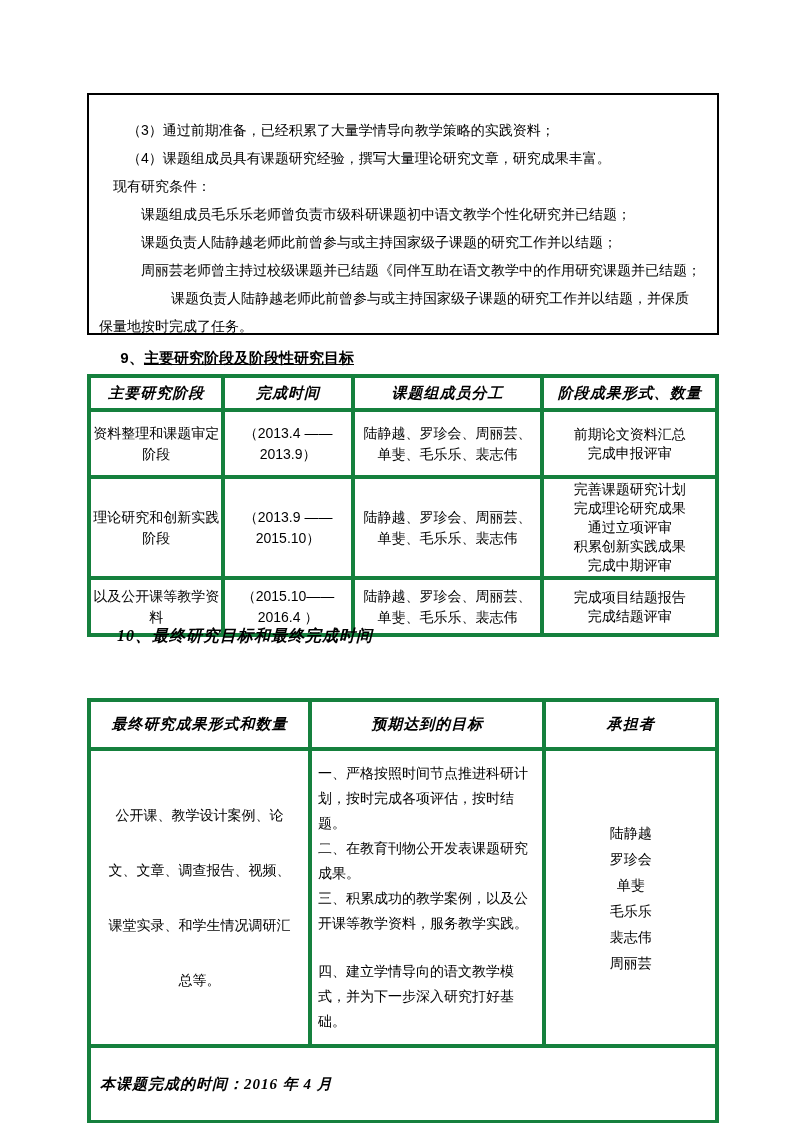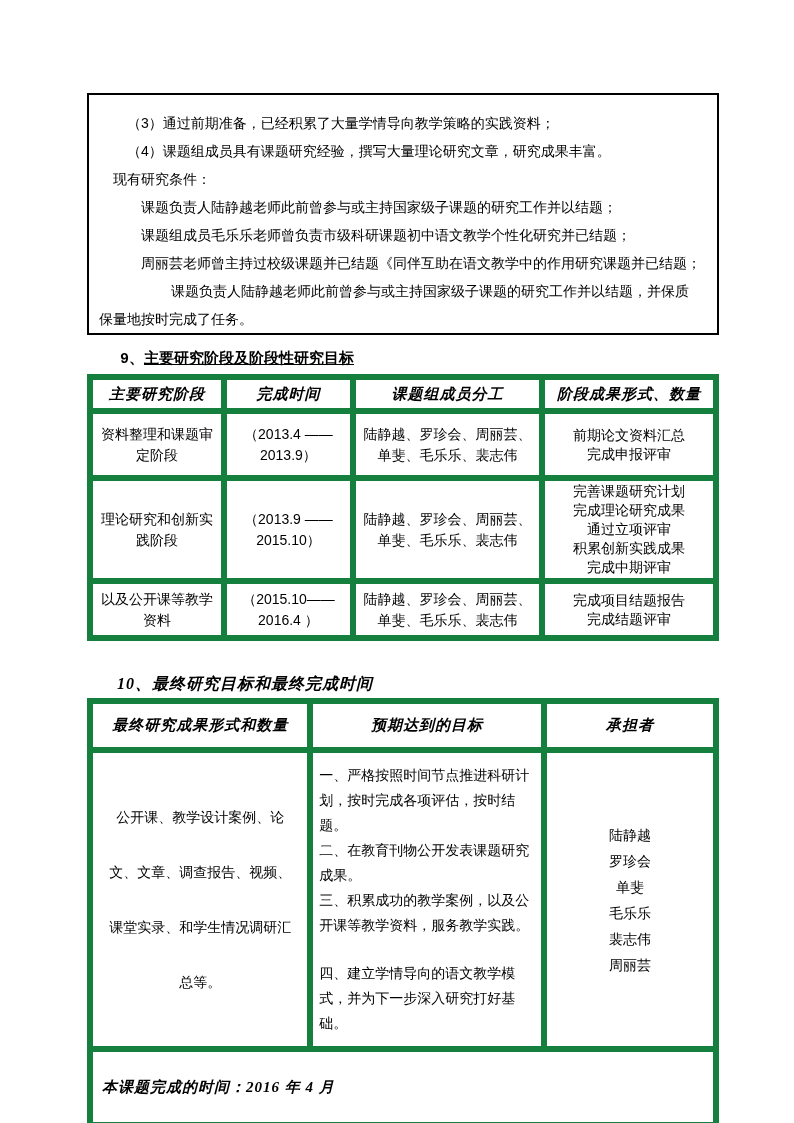--- a/index.html
+++ b/index.html
@@ -3,37 +3,37 @@
 <meta charset="utf-8">
 <style>
   html,body{margin:0;padding:0;background:#ffffff;}
   body{width:794px;height:1123px;color:#000;font-family:"Liberation Sans","DejaVu Sans",sans-serif;}
   .page{position:relative;width:794px;height:1123px;background:#fff;overflow:hidden;}
 
   
   .intro-box{position:absolute;left:87px;top:93px;width:632px;height:242px;
     border:2px solid #000;box-sizing:border-box;font-size:14px;}
   .intro-box p{margin:0;padding:0 10px;line-height:28px;white-space:nowrap;}
-  .intro-box p:first-child{margin-top:14px;}
+  .intro-box p:first-child{margin-top:21px;}
   .ind-a{text-indent:28px;}
   .ind-b{text-indent:14px;}
   .ind-c{text-indent:42px;}
   .ind-d{text-indent:72px;}
   .ind-0{text-indent:0;}
 
   
   .sec9{position:absolute;left:120px;top:349px;font-size:15px;font-weight:bold;
     font-family:Liberation Mono, monospace;}
   .sec9 .u{text-decoration:underline;}
-  .sec10{position:absolute;left:117px;top:674px;font-size:16px;font-weight:bold;font-style:italic;
+  .sec10{position:absolute;left:117px;top:626px;font-size:16px;font-weight:bold;font-style:italic;
     font-family:"Liberation Serif","DejaVu Serif",serif;letter-spacing:1px;}
 
   
   table{border-collapse:collapse;table-layout:fixed;background:#fff;}
-  td,th{border:6px solid #15803d;vertical-align:middle;text-align:center;overflow:hidden;}
+  td,th{border:4px solid #15803d;vertical-align:middle;text-align:center;overflow:hidden;}
   .tbl{position:absolute;left:87px;width:632px;border:2px solid #000;}
   .tbl1{top:374px;}
   .tbl2{top:674px;margin-top:24px;}
   th{font-family:"Liberation Serif","DejaVu Serif",serif;font-weight:bold;font-style:italic;
      font-size:15px;letter-spacing:1px;}
   .tbl1 td{font-size:14px;line-height:21px;}
   .pre{white-space:pre-line;}
   .tbl1 .res{line-height:19px;}
 
   .forms-cell{font-size:14px;line-height:55px;padding:0 14px;}
@@ -48,22 +48,22 @@
 </style>
 </head>
 <body>
 
 <div class="page">
 
   <div class="intro-box">
     <p class="ind-a">（3）通过前期准备，已经积累了大量学情导向教学策略的实践资料；</p>
     <p class="ind-a">（4）课题组成员具有课题研究经验，撰写大量理论研究文章，研究成果丰富。</p>
     <p class="ind-b">现有研究条件：</p>
+    <p class="ind-c">课题组成员毛乐乐老师曾负责市级科研课题初中语文教学个性化研究并已结题；</p>
     <p class="ind-c">课题负责人陆静越老师此前曾参与或主持国家级子课题的研究工作并以结题；</p>
-    <p class="ind-c">课题组成员毛乐乐老师曾负责市级科研课题初中语文教学个性化研究并已结题；</p>
     <p class="ind-c">周丽芸老师曾主持过校级课题并已结题《同伴互助在语文教学中的作用研究课题并已结题；</p>
     <p class="ind-d">课题负责人陆静越老师此前曾参与或主持国家级子课题的研究工作并以结题，并保质</p>
     <p class="ind-0">保量地按时完成了任务。</p>
   </div>
 
   <div class="sec9">
     <span>9、</span><span class="u">主要研究阶段及阶段性研究目标</span>
   </div>
 
   <table class="tbl tbl1">

